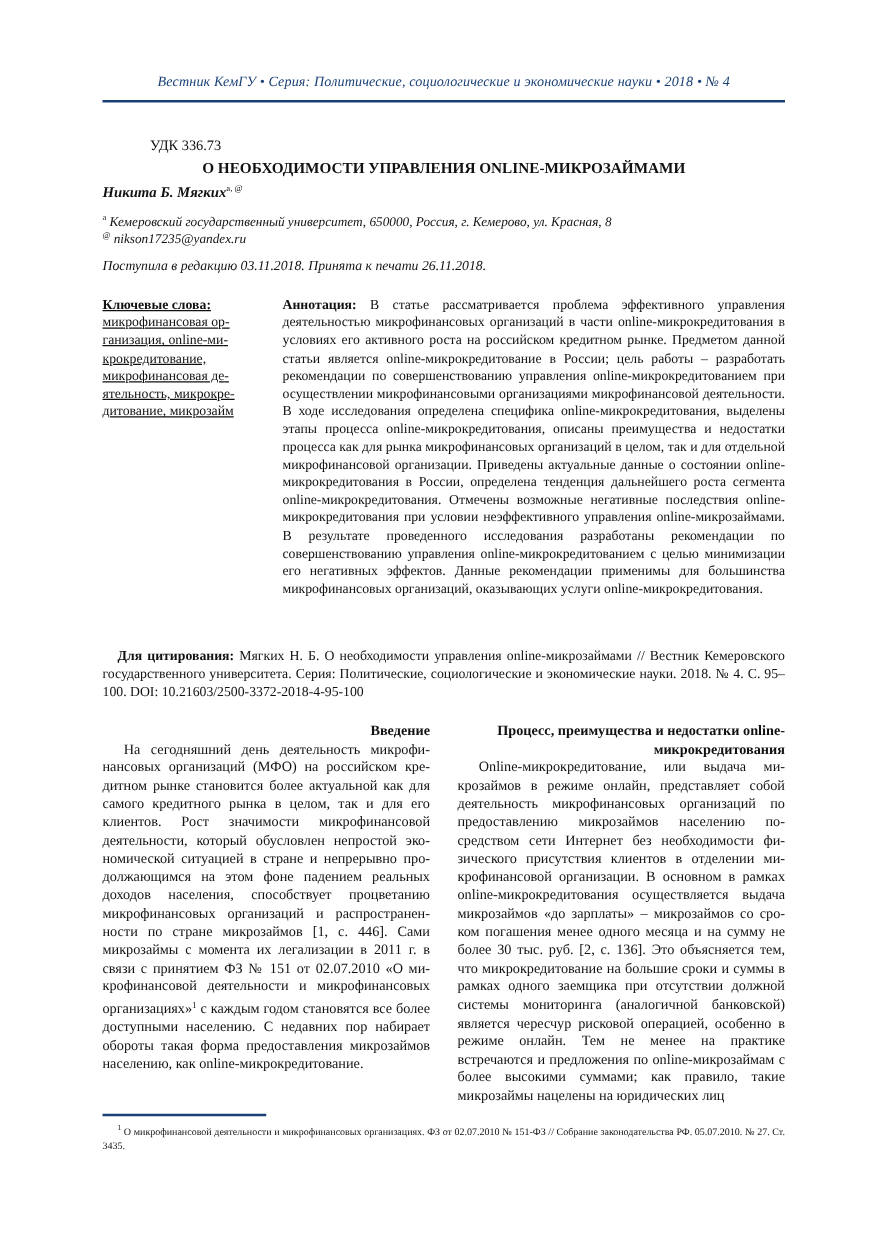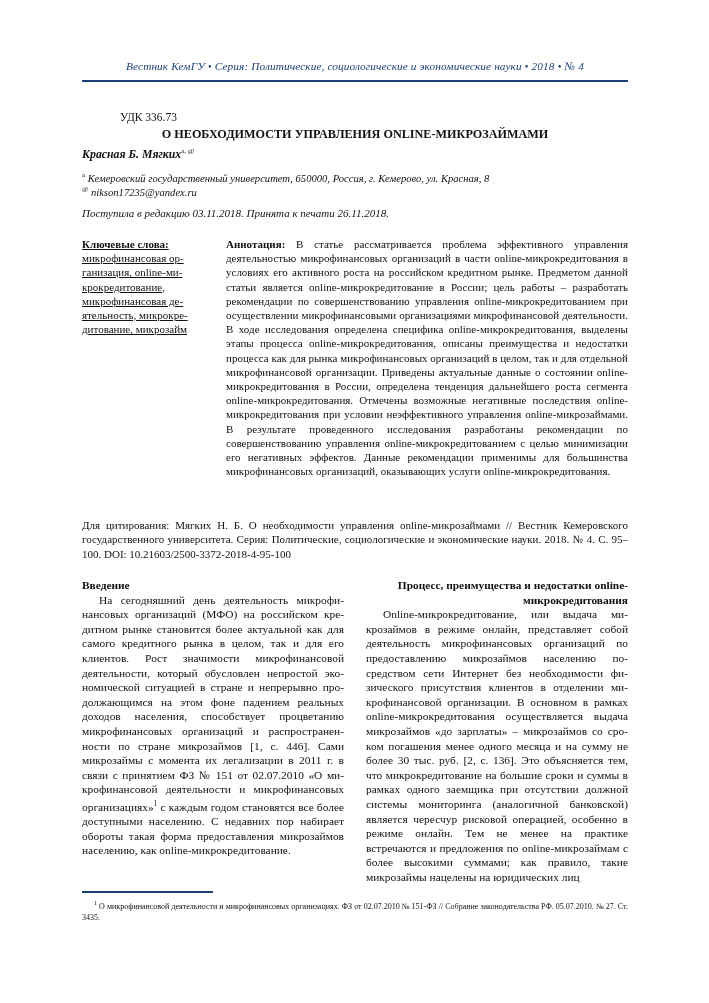--- a/index.html
+++ b/index.html
@@ -143,21 +143,21 @@
 
   .citation {
     position: absolute;
     left: 82px;
     top: 518px;
     width: 546px;
     font-size: 11px;
     line-height: 14.3px;
     text-align: justify;
   }
-  .citation b { font-weight: normal; }
+  .citation b { font-weight: bold; margin-left: 12px; }
 
   
   .col {
     position: absolute;
     top: 578px;
     width: 262px;
     font-size: 11.4px;
     line-height: 14.6px;
     text-align: justify;
     text-justify: inter-word;
@@ -165,21 +165,21 @@
   .col-left  { left: 82px; }
   .col-right { left: 366px; }
 
   .sec-head {
     font-weight: bold;
     text-align: right;
     line-height: 14.6px;
   }
   .sec-head-left {
     font-weight: bold;
-    text-align: left;
+    text-align: right;
     line-height: 14.6px;
   }
   .para {
     text-indent: 17px;
     margin: 0;
   }
   .para sup {
     font-size: 7.2px;
     vertical-align: super;
   }
@@ -221,21 +221,21 @@
 <body>
 
 <div class="page">
 
   <div class="runhead">Вестник КемГУ • Серия: Политические, социологические и экономические науки • 2018 • № 4</div>
   <div class="runhead-rule"></div>
 
   <div class="titleblock">
     <div class="udk">УДК 336.73</div>
     <div class="doc-title">О НЕОБХОДИМОСТИ УПРАВЛЕНИЯ ONLINE-МИКРОЗАЙМАМИ</div>
-    <div class="author"><span>Красная Б. Мягких</span><sup>a, @</sup></div>
+    <div class="author"><span>Никита Б. Мягких</span><sup>a, @</sup></div>
   </div>
 
   <div class="affil"><sup>a</sup> <span>Кемеровский государственный университет, 650000, Россия, г. Кемерово, ул. Красная, 8</span></div>
 
   <div class="email"><sup>@</sup> <span>nikson17235@yandex.ru</span></div>
 
   <div class="dates">Поступила в редакцию 03.11.2018. Принята к печати 26.11.2018.</div>
 
   <div class="kw"><b>Ключевые слова:</b><br><span>микрофинансовая ор­ганизация, online-ми­крокредитование, микрофинансовая де­ятельность, микрокре­дитование, микрозайм</span></div>
 

